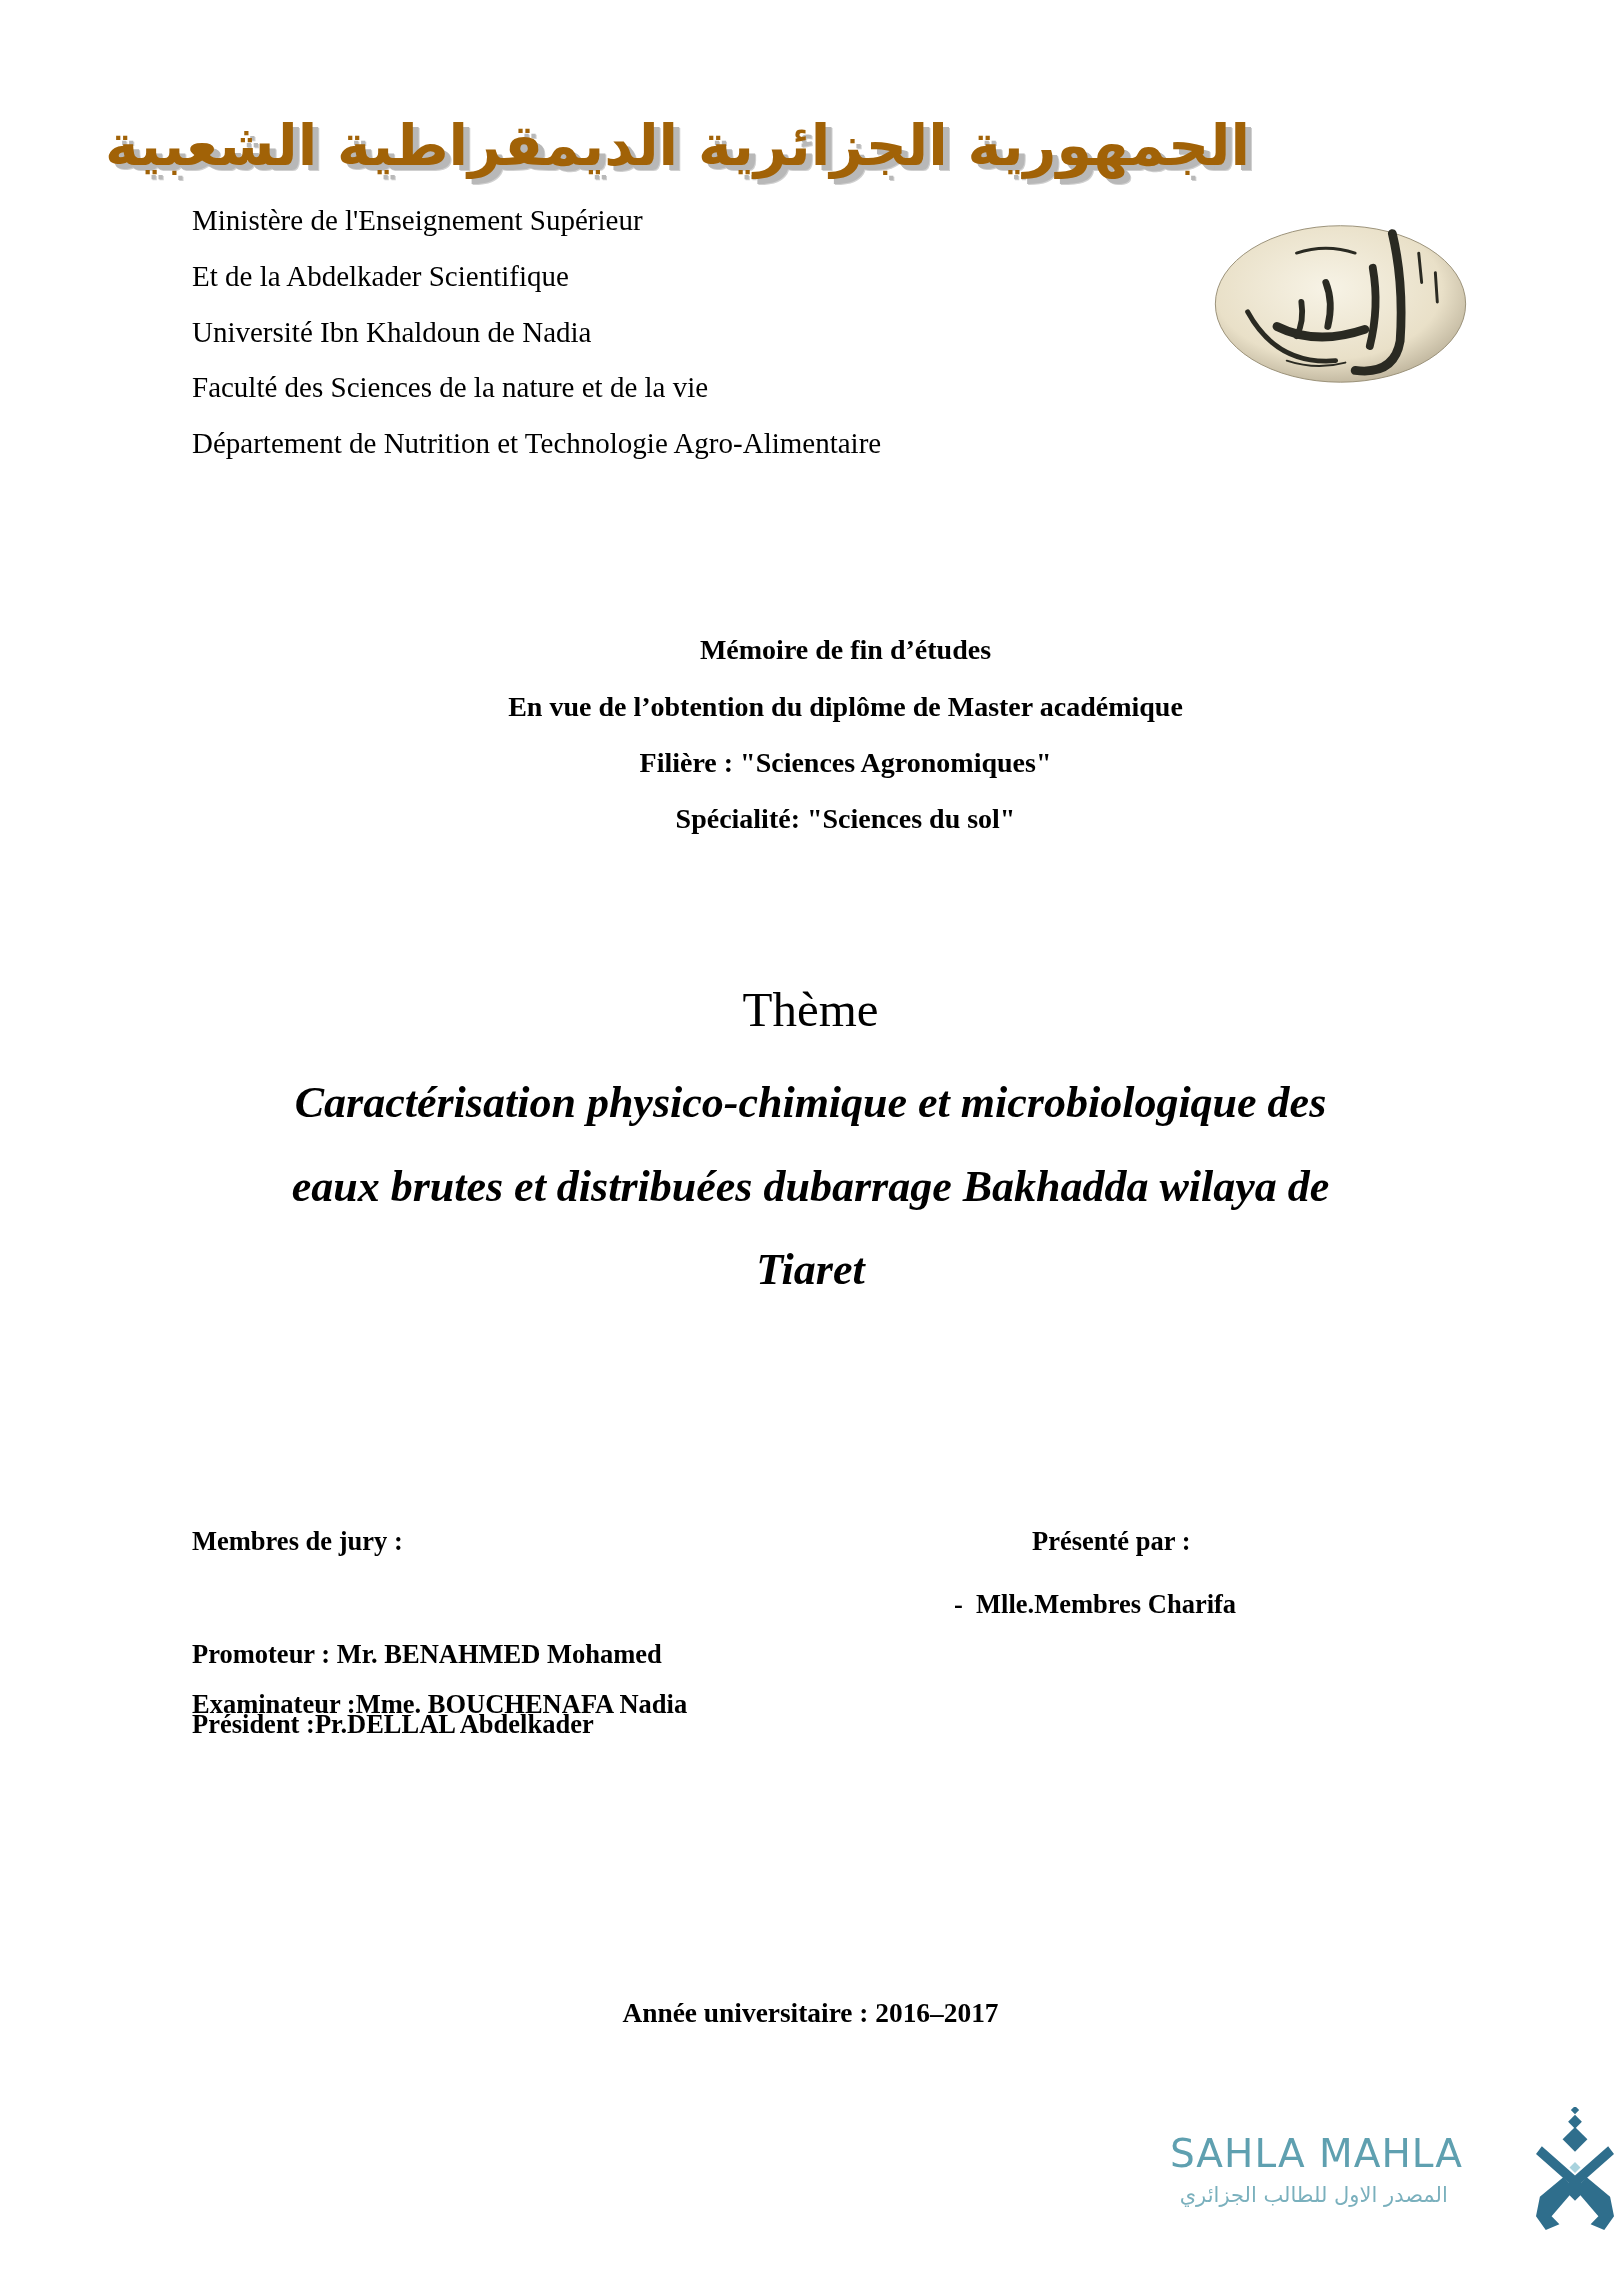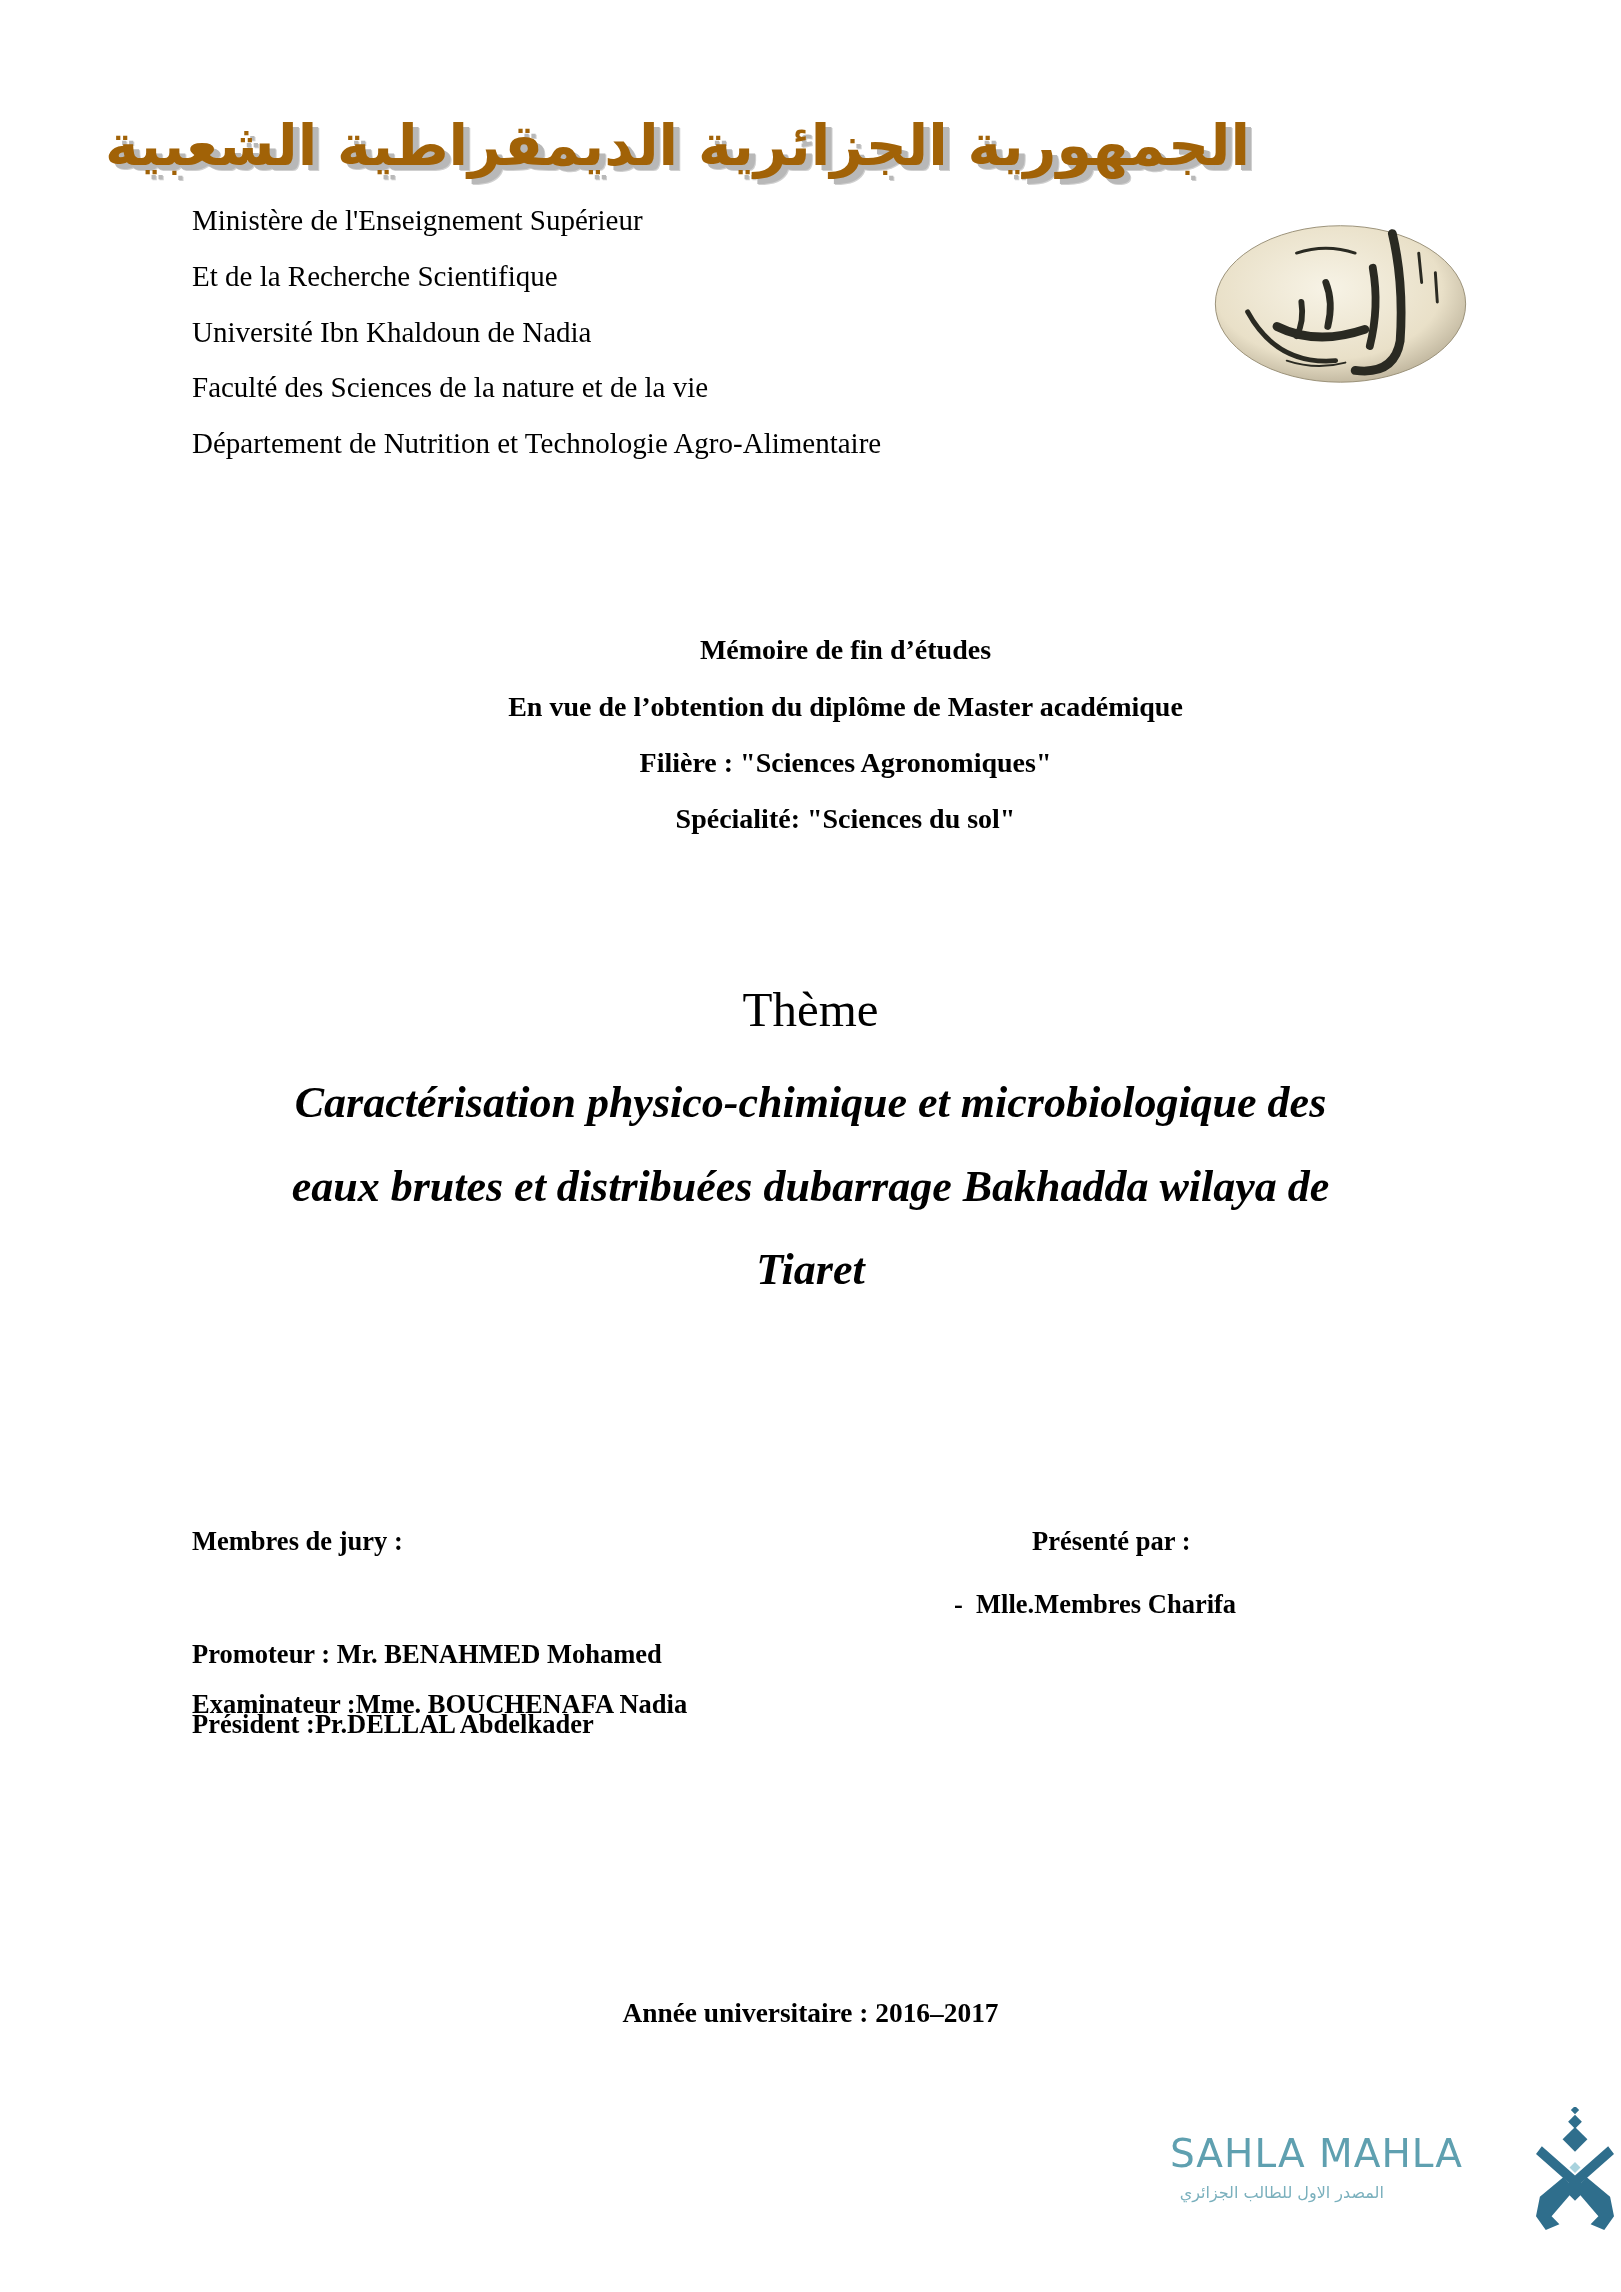--- a/index.html
+++ b/index.html
@@ -18,30 +18,30 @@
     .center { left: 0; width: 1621px; text-align: center; font-weight: bold; }
     .m-line { font-size: 28px; line-height: 33px; padding-left: 35px; }
     .theme-label { font-size: 49px; font-weight: normal; line-height: 59px; }
     .title-line { font-size: 44px; line-height: 53px; font-style: italic; }
     .jury { font-size: 26.5px; font-weight: bold; line-height: 31px; }
     .year { font-size: 27.4px; font-weight: bold; }
     .watermark { left: 1166px; top: 2107px; width: 451px; height: 127px; }
     .wm-text { position: absolute; left: 3.9px; top: 23.5px; font-family: "DejaVu Sans", sans-serif;
                font-size: 39px; color: #5fa0b0; letter-spacing: 1px; white-space: nowrap; }
     .wm-sub { position: absolute; left: 13.7px; top: 76px; font-family: "DejaVu Sans", sans-serif;
-              font-size: 16px; color: #7ab0bd; direction: rtl; white-space: nowrap; }
+              font-size: 21px; color: #7ab0bd; direction: rtl; white-space: nowrap; }
     .wm-icon { position: absolute; left: 370px; top: 0px; width: 78px; height: 127px; }
   </style>
 </head>
 <body>
 
 <div class="abs arabic-header">الجمهورية الجزائرية الديمقراطية الشعبية</div>
 
 <div class="abs inst" style="top:204px;">Ministère de l'Enseignement Supérieur</div>
-<div class="abs inst" style="top:260px;">Et de la Recherche Scientifique</div>
+<div class="abs inst" style="top:260px;">Et de la Abdelkader Scientifique</div>
 <div class="abs inst" style="top:316px;">Université Ibn Khaldoun de Nadia</div>
 <div class="abs inst" style="top:371px;">Faculté des Sciences de la nature et de la vie</div>
 <div class="abs inst" style="top:427px;">Département de Nutrition et Technologie Agro-Alimentaire</div>
 
 <div class="abs logo">
   <svg width="265" height="176" viewBox="0 0 270 180">
     <defs>
       <radialGradient id="eggGrad" cx="45%" cy="40%" r="65%">
         <stop offset="0%" stop-color="#f7f3e6"></stop>
         <stop offset="70%" stop-color="#e9e0c8"></stop>

